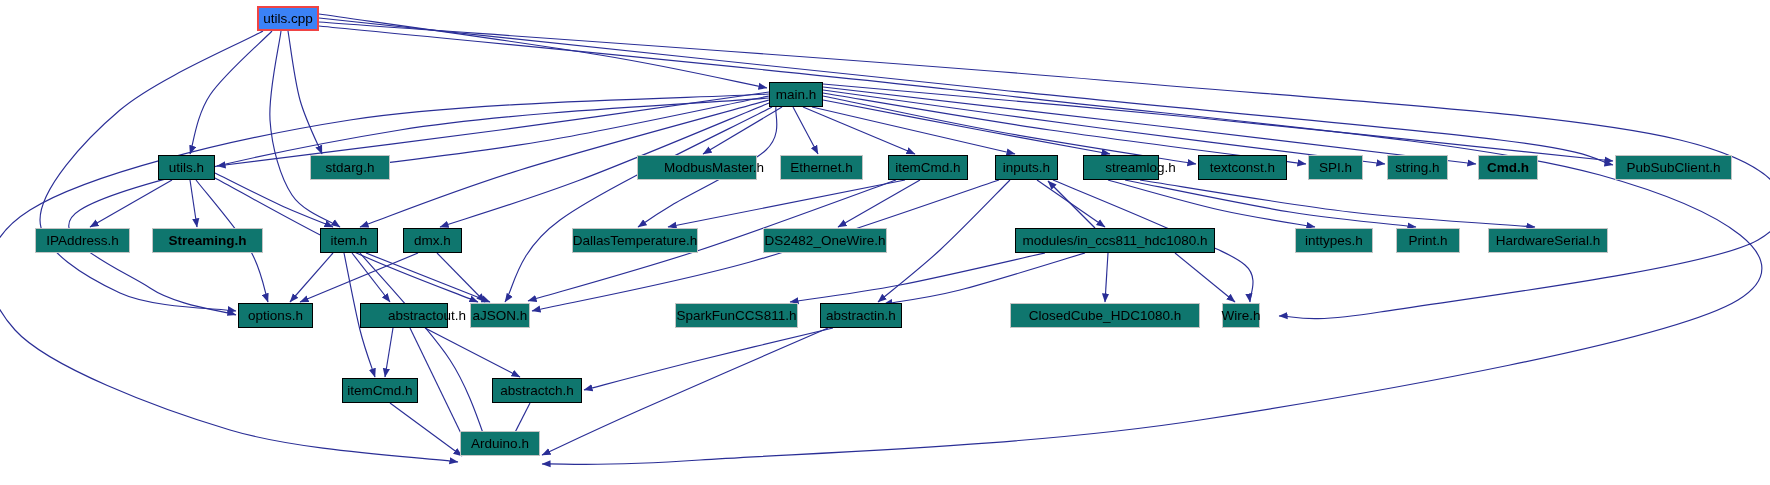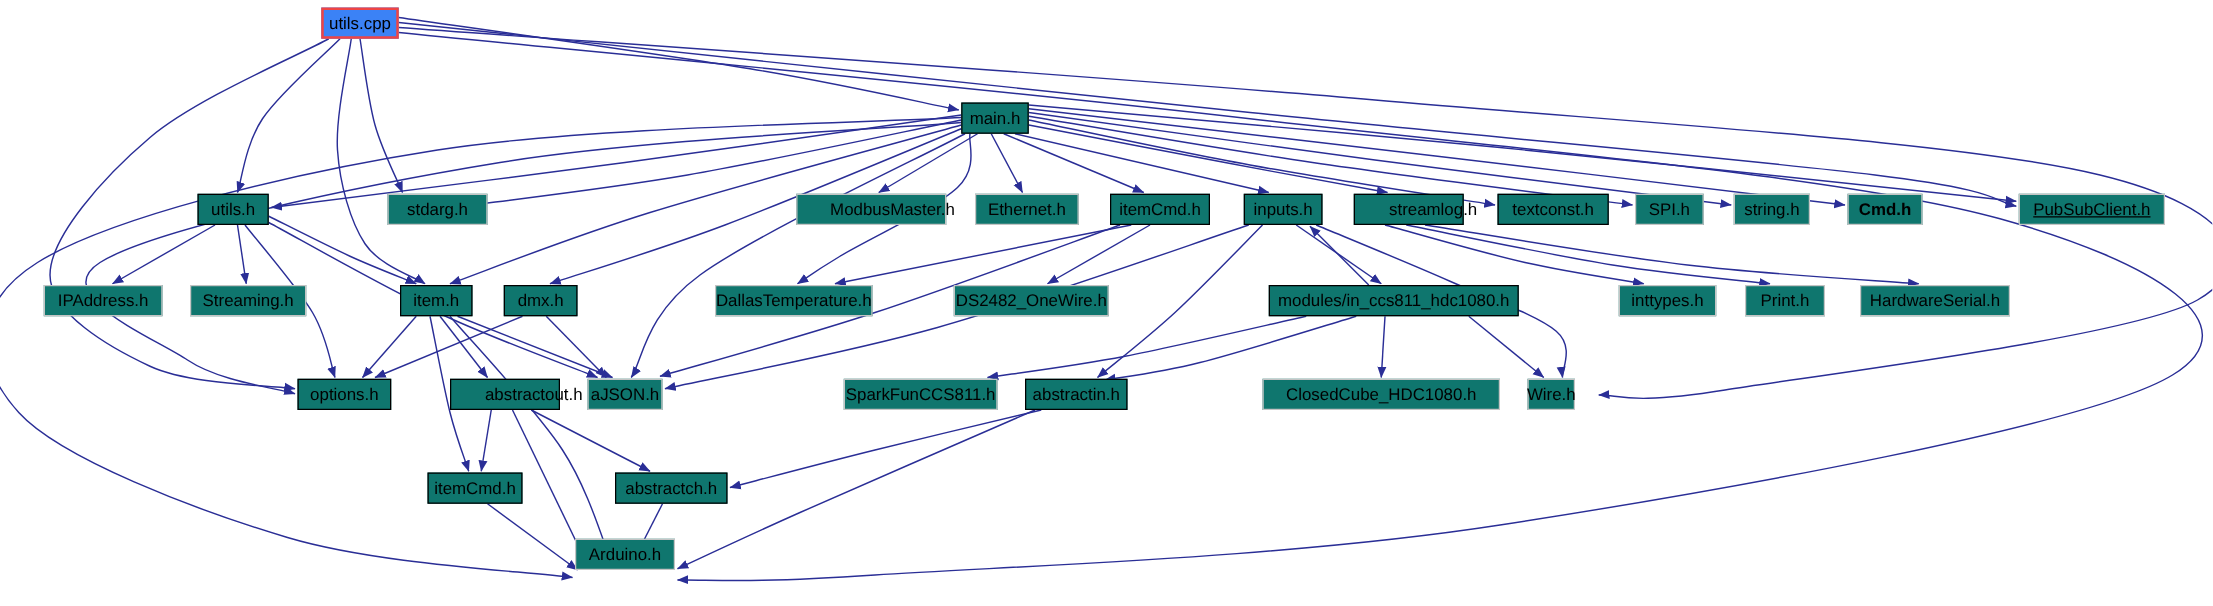--- a/index.html
+++ b/index.html
@@ -116,28 +116,28 @@
   </svg>
   <div id="node-layer">
       <div class="node source-file" style="left: 257px; top: 6px; width: 62px; height: 25px;">utils.cpp</div>
       <div class="node internal" style="left: 769px; top: 82px; width: 54px; height: 25px;">main.h</div>
       <div class="node internal" style="left: 158px; top: 155px; width: 57px; height: 25px;">utils.h</div>
       <div class="node external" style="left: 290px; top: 155px; width: 80px; height: 25px; margin-left: 20px;">stdarg.h</div>
       <div class="node external" style="left: 637px; top: 155px; width: 120px; height: 25px; padding-left: 36px;">ModbusMaster.h</div>
       <div class="node external" style="left: 780px; top: 155px; width: 83px; height: 25px;">Ethernet.h</div>
       <div class="node internal" style="left: 888px; top: 155px; width: 80px; height: 25px;">itemCmd.h</div>
       <div class="node internal" style="left: 995px; top: 155px; width: 63px; height: 25px;">inputs.h</div>
-      <div class="node internal" style="left: 1083px; top: 155px; width: 88px; height: 25px; padding-left: 41px;">streamlog.h</div>
+      <div class="node internal" style="left: 1083px; top: 155px; width: 76px; height: 25px; padding-left: 41px;">streamlog.h</div>
       <div class="node internal" style="left: 1198px; top: 155px; width: 89px; height: 25px;">textconst.h</div>
       <div class="node external" style="left: 1308px; top: 155px; width: 55px; height: 25px;">SPI.h</div>
       <div class="node external" style="left: 1387px; top: 155px; width: 61px; height: 25px;">string.h</div>
       <div class="node external" style="left: 1478px; top: 155px; width: 60px; height: 25px; font-weight: bold;">Cmd.h</div>
-      <div class="node external" style="left: 1615px; top: 155px; width: 117px; height: 25px; text-decoration: underline;">PubSubClient.h</div>
+      <div class="node external" style="left: 1615px; top: 155px; width: 117px; height: 25px;">PubSubClient.h</div>
       <div class="node external" style="left: 35px; top: 228px; width: 95px; height: 25px;">IPAddress.h</div>
-      <div class="node external" style="left: 152px; top: 228px; width: 93px; height: 25px;">Streaming.h</div>
+      <div class="node external" style="left: 152px; top: 228px; width: 111px; height: 25px; font-weight: bold;">Streaming.h</div>
       <div class="node internal" style="left: 320px; top: 228px; width: 58px; height: 25px;">item.h</div>
       <div class="node internal" style="left: 403px; top: 228px; width: 59px; height: 25px;">dmx.h</div>
       <div class="node external" style="left: 572px; top: 228px; width: 126px; height: 25px;">DallasTemperature.h</div>
       <div class="node external" style="left: 763px; top: 228px; width: 124px; height: 25px;">DS2482_OneWire.h</div>
       <div class="node internal" style="left: 1015px; top: 228px; width: 200px; height: 25px;">modules/in_ccs811_hdc1080.h</div>
       <div class="node external" style="left: 1295px; top: 228px; width: 78px; height: 25px;">inttypes.h</div>
       <div class="node external" style="left: 1396px; top: 228px; width: 64px; height: 25px;">Print.h</div>
       <div class="node external" style="left: 1488px; top: 228px; width: 120px; height: 25px;">HardwareSerial.h</div>
       <div class="node internal" style="left: 238px; top: 303px; width: 75px; height: 25px;">options.h</div>
       <div class="node internal" style="left: 360px; top: 303px; width: 88px; height: 25px; padding-left: 48px;">abstractout.h</div>

